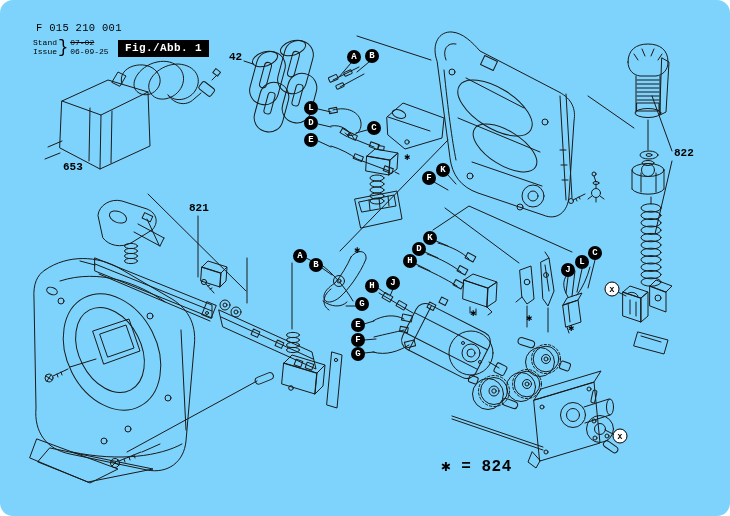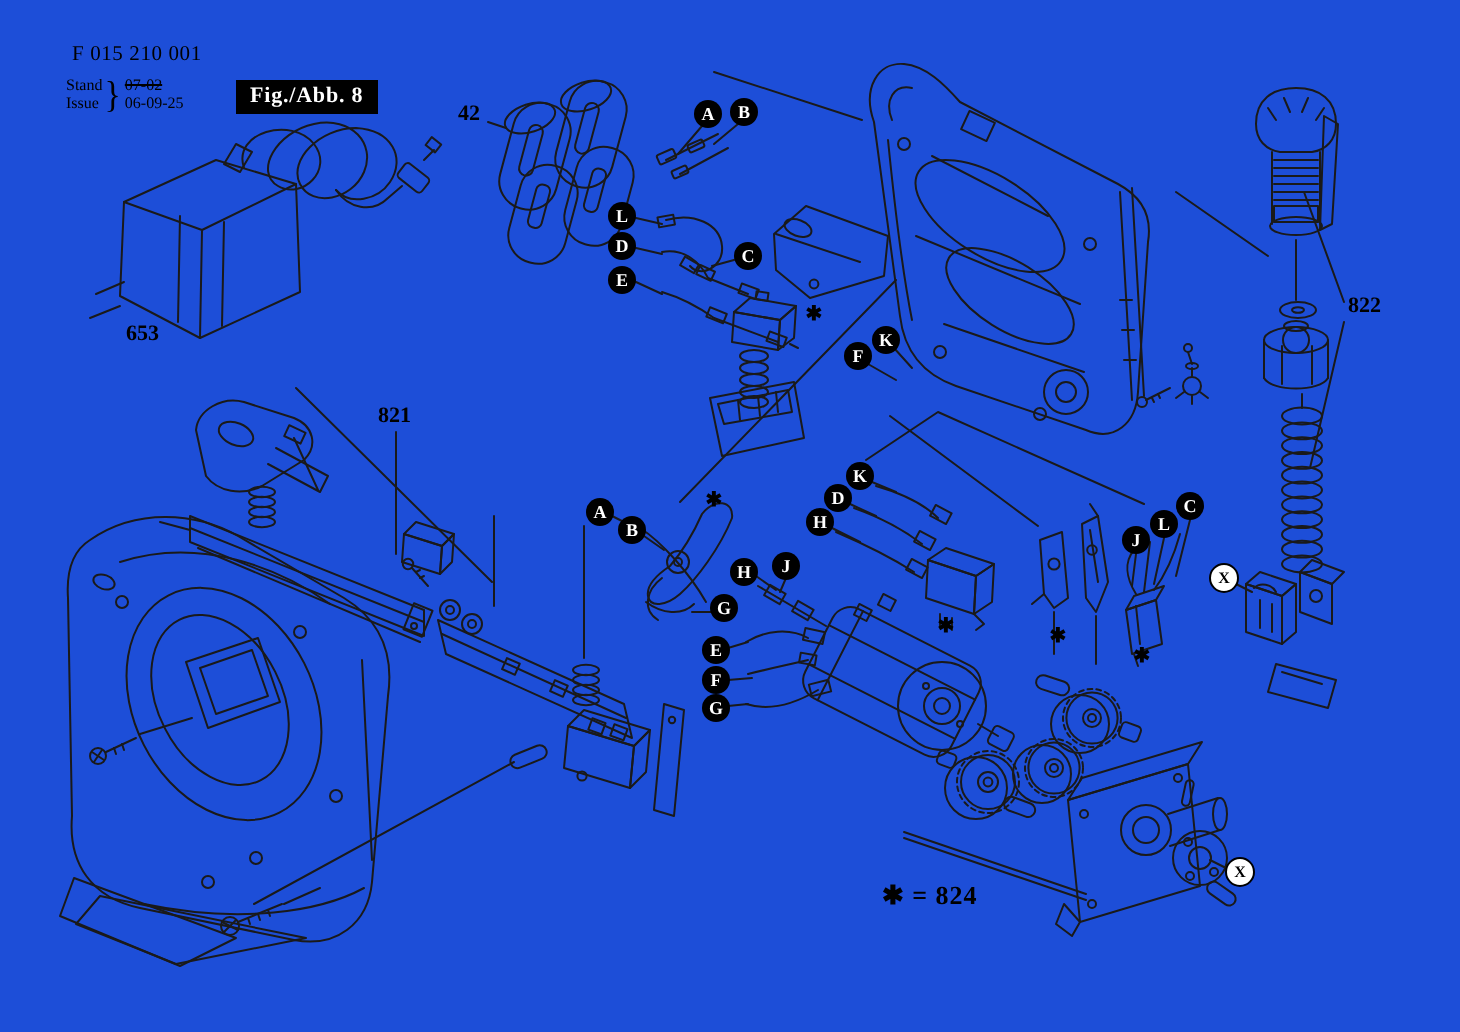--- a/index.html
+++ b/index.html
@@ -1,34 +1,34 @@
 <!DOCTYPE html>
 <html><head>
 <meta charset="utf-8">
 <style>
   html,body{margin:0;padding:0;background:#fff;}
-  .canvas{position:relative;width:730px;height:516px;background:#1d4ed8;overflow:hidden;
-          font-family:Liberation Serif, serif;color:#000;}
+  .canvas{position:relative;width:730px;height:516px;background:#7dd3fc;overflow:hidden;
+          font-family:Liberation Mono, monospace;color:#000;border-radius:13px;}
   svg{position:absolute;left:0;top:0;}
   svg *{stroke:#1a1a1a;fill:none;stroke-width:1;stroke-linecap:round;stroke-linejoin:round;}
   .txt{position:absolute;white-space:nowrap;}
   #part-number{left:36px;top:22px;font-size:10.5px;letter-spacing:.3px;}
   #rev{left:33px;top:38px;display:flex;align-items:center;font-size:8px;line-height:9px;}
   #rev .col{display:flex;flex-direction:column;}
   #rev .brace{font-size:17px;font-weight:400;margin:0 2px 0 1px;transform:scaleY(1.1);}
   .strike{text-decoration:line-through;}
   #fig-badge{left:118px;top:40px;background:#000;color:#fff;font-size:11px;font-weight:bold;
              padding:2px 7px 3px 7px;letter-spacing:.4px;}
   .part-label{position:absolute;font-size:11px;font-weight:bold;}
   .callout{position:absolute;width:14px;height:14px;border-radius:50%;background:#000;color:#fff;
            font-size:9px;font-weight:bold;display:flex;align-items:center;justify-content:center;
            transform:translate(-50%,-50%);line-height:14px;}
   .callout.outline{background:#fff;border:1.4px solid #000;color:#000;font-size:8px;width:13px;height:13px;}
   .star{position:absolute;font-size:10px;font-weight:bold;transform:translate(-50%,-50%);}
-  #footnote{left:441px;top:440px;font-size:13px;font-weight:bold;letter-spacing:.5px;}
+  #footnote{left:441px;top:456px;font-size:16px;font-weight:bold;letter-spacing:.5px;}
   #notice{left:609px;top:451px;font-size:7.6px;line-height:9.8px;}
 </style>
 </head>
 <body>
 
 <div class="canvas">
 
   <svg width="730" height="516" viewBox="0 0 730 516">
 
     <g stroke-width=".7">
@@ -404,21 +404,21 @@
     <div class="col">
       <span>Stand</span>
       <span>Issue</span>
     </div>
     <span class="brace">}</span>
     <div class="col">
       <span class="strike">07-02</span>
       <span>06-09-25</span>
     </div>
   </div>
-  <div class="txt" id="fig-badge">Fig./Abb. 8</div>
+  <div class="txt" id="fig-badge">Fig./Abb. 1</div>
 
   <div id="overlays">
       <div class="callout" style="left: 354px; top: 57px;">A</div>
       <div class="callout" style="left: 372px; top: 56px;">B</div>
       <div class="callout" style="left: 311px; top: 108px;">L</div>
       <div class="callout" style="left: 311px; top: 123px;">D</div>
       <div class="callout" style="left: 311px; top: 140px;">E</div>
       <div class="callout" style="left: 374px; top: 128px;">C</div>
       <div class="callout" style="left: 443px; top: 170px;">K</div>
       <div class="callout" style="left: 429px; top: 178px;">F</div>

